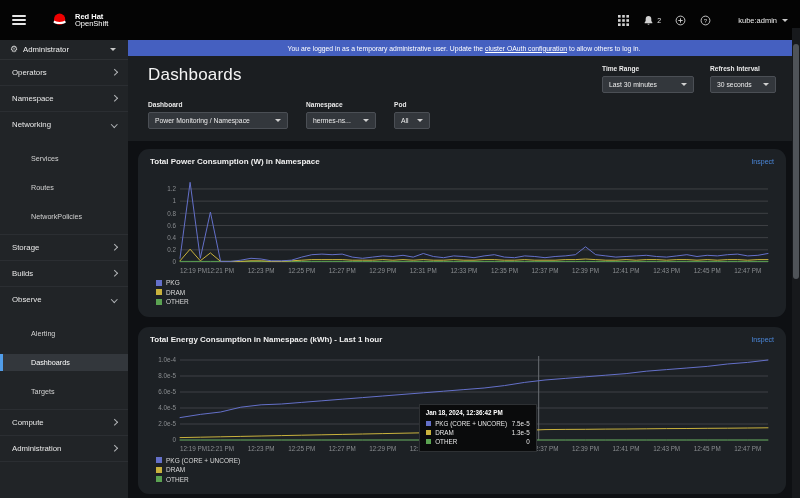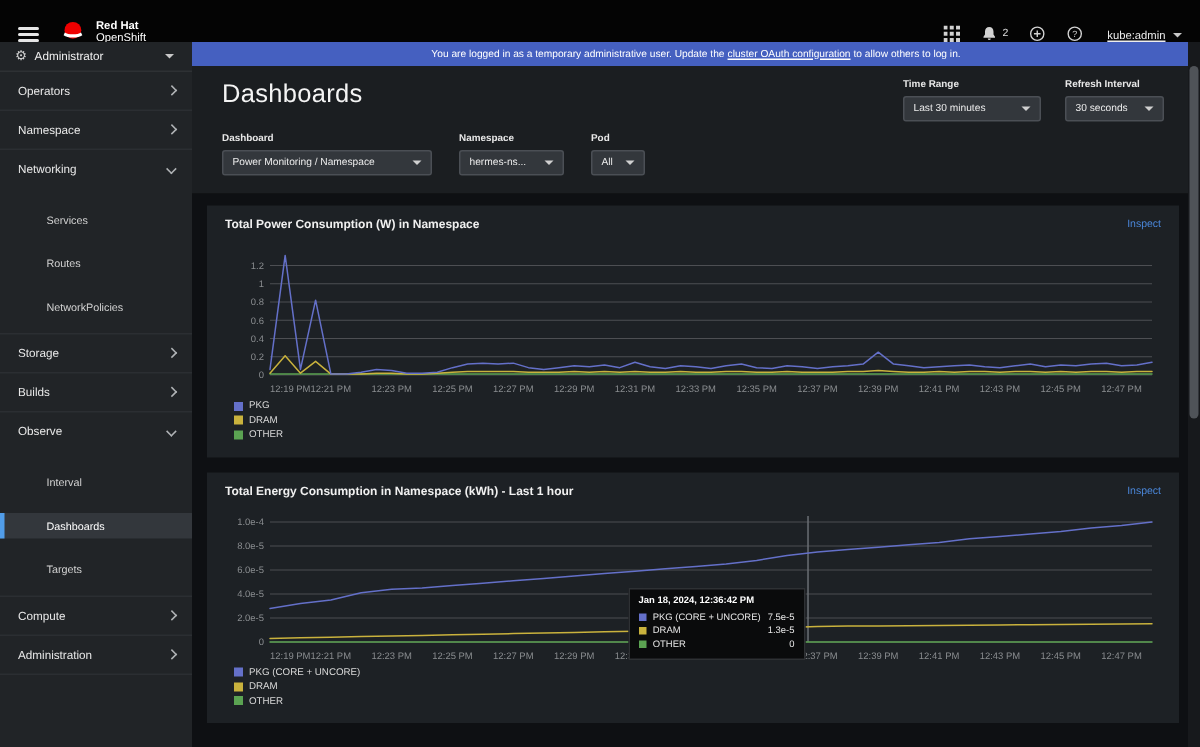--- a/index.html
+++ b/index.html
@@ -2,32 +2,32 @@
 <html><head>
 <meta charset="utf-8">
 <style>
   * { box-sizing: border-box; margin: 0; padding: 0; }
   html,body { width:800px; height:498px; overflow:hidden; }
   body {
     font-family:"Liberation Sans", sans-serif;
     background:#0e1013; color:#f0f0f0; position:relative;
   }
   
-  .masthead{ height:28px; background:#040404; display:flex; align-items:flex-end; padding:0 12px; }
+  .masthead{ height:40px; background:#040404; display:flex; align-items:center; padding:0 12px;gap:11px; }
   .hamb{ width:14px; display:flex; flex-direction:column; gap:2.5px; margin-right:14px; cursor:pointer;}
   .hamb span{ display:block; height:1.6px; background:#e6e6e6; border-radius:1px;}
   .brand{ display:flex; align-items:center; gap:6px; }
   .brand-text{ display:flex; flex-direction:column; line-height:7.5px; }
   .brand-text .l1{ font-size:7.5px; font-weight:700; color:#fff; }
   .brand-text .l2{ font-size:7.5px; color:#fff; }
   .mh-spacer{ flex:1; }
   .mh-icons{ display:flex; align-items:center; gap:14px; margin-right:16px; }
   .mh-ic{ display:flex; align-items:center; gap:3px; cursor:pointer; }
   .badge-count{ font-size:7px; color:#e0e0e0; }
-  .usermenu{ display:flex; align-items:center; gap:5px; font-size:7.5px; color:#ededed; cursor:pointer;text-decoration:underline; }
+  .usermenu{ display:flex; align-items:center; gap:5px; font-size:7.5px; color:#ededed; cursor:pointer; }
   .caret{ width:0; height:0; border-left:3.2px solid transparent; border-right:3.2px solid transparent; border-top:3.8px solid #c8c8c8; }
   
   .body{ display:flex; height:470px; }
   
   .sidenav{ width:128px; background:#212427; flex:none; overflow:hidden; }
   .persp{ display:flex; align-items:center; gap:5px; padding:5px 12px 5px 10px; border-bottom:1px solid #2e3134; cursor:pointer; }
   .persp .gear{ font-size:9px; color:#cfcfcf; line-height:9px; }
   .persp .plabel{ flex:1; font-size:7.8px; color:#f0f0f0; }
   .nav-sec{ border-bottom:1px solid #2b2e32; }
   .nav-row{ display:flex; align-items:center; justify-content:space-between; padding:8px 12px; cursor:pointer; }
@@ -46,21 +46,21 @@
   .ph-row1{ display:flex; align-items:flex-start; }
   .page-title{ font-size:17px; font-weight:400; color:#f4f4f4; letter-spacing:.2px; }
   .ph-controls{ margin-left:auto; display:flex; gap:16px; padding-right:8px; }
   .ctl-stack .clabel, .f-stack .clabel{ display:block; font-size:6.6px; font-weight:700; color:#e8e8e8; margin-bottom:4px; }
   .dd{ height:17px; background:#33373c; border:1px solid #4b4f55; border-radius:2px; color:#ececec;
        font-size:6.8px; display:flex; align-items:center; justify-content:space-between; padding:0 6px; gap:8px; cursor:pointer; white-space:nowrap; }
   .dd .caret{ border-top-color:#d0d0d0; }
   .ph-row2{ display:flex; gap:18px; margin-top:8px; }
   
   .dash{ flex:1; background:#0e1013; padding:8px 14px 0 10px; overflow:hidden; }
-  .card{ background:#1d2125; padding:8px 12px 10px; margin-bottom:10px; border-radius:0; }
+  .card{ background:#1d2125; padding:8px 12px 10px; margin-bottom:10px; border-radius:11px; }
   .card-head{ display:flex; align-items:center; justify-content:space-between; }
   .card-head h2{ font-size:8px; font-weight:700; color:#f0f0f0; }
   .inspect{ font-size:7px; color:#4a86d8; cursor:pointer; }
   .chart-wrap{ position:relative; margin-top:6px; }
   .chart-wrap svg{ display:block; }
   .legend{ margin-top:2px; padding-left:6px; }
   .legend-item{ display:flex; align-items:center; gap:4px; font-size:6.5px; color:#d8d8d8; line-height:9.5px; }
   .legend-swatch{ width:6px; height:6px; flex:none; }
   .chart-tip{ position:absolute; width:118px; background:#0a0b0c; border:1px solid #2e3134; padding:4px 6px 5px; z-index:5; }
   .tip-date{ font-size:6.3px; font-weight:700; color:#fff; margin-bottom:3px; }
@@ -177,21 +177,21 @@
             <span class="nlabel">Builds</span>
             <span class="chev right"></span>
           </div>
         </div>
         <div class="nav-sec">
           <div class="nav-row">
             <span class="nlabel">Observe</span>
             <span class="chev down"></span>
           </div>
           <div class="nav-children">
-            <div class="nav-child">Interval</div>
+            <div class="nav-child">Alerting</div>
             <div class="nav-child active">Dashboards</div>
             <div class="nav-child">Targets</div>
           </div>
         </div>
         <div class="nav-sec">
           <div class="nav-row">
             <span class="nlabel">Compute</span>
             <span class="chev right"></span>
           </div>
         </div>

